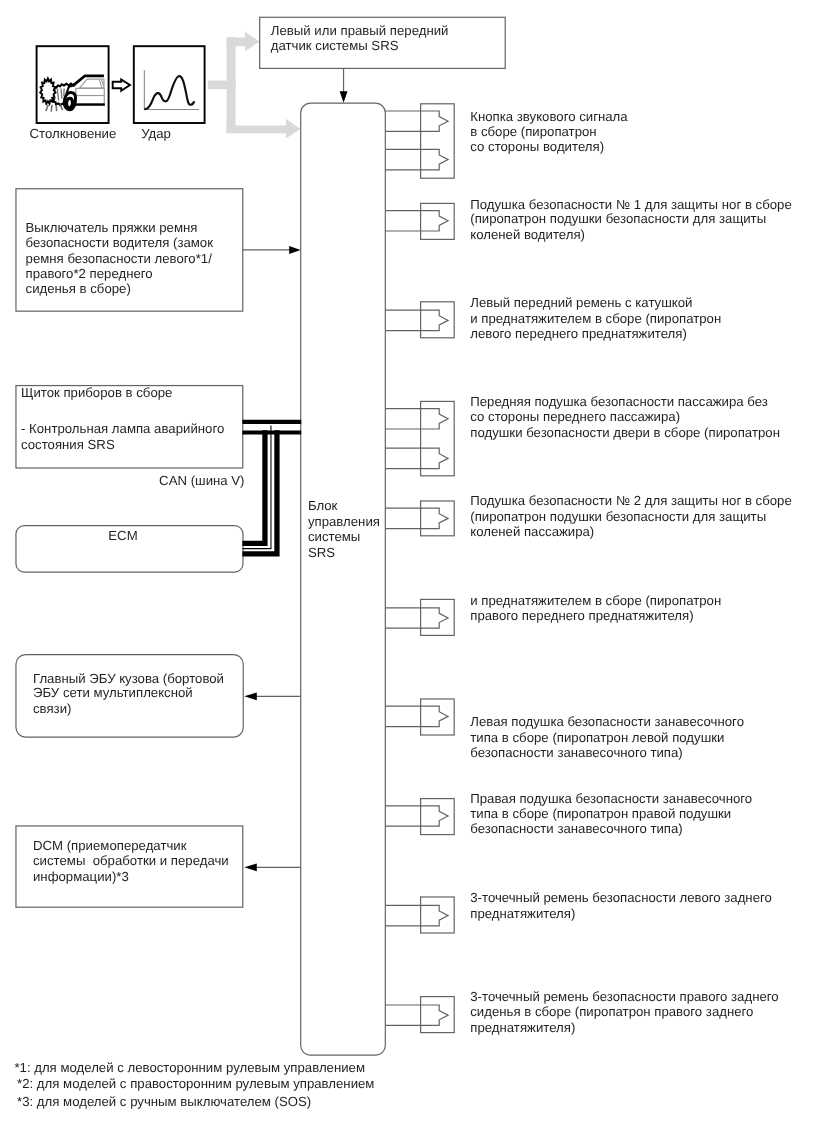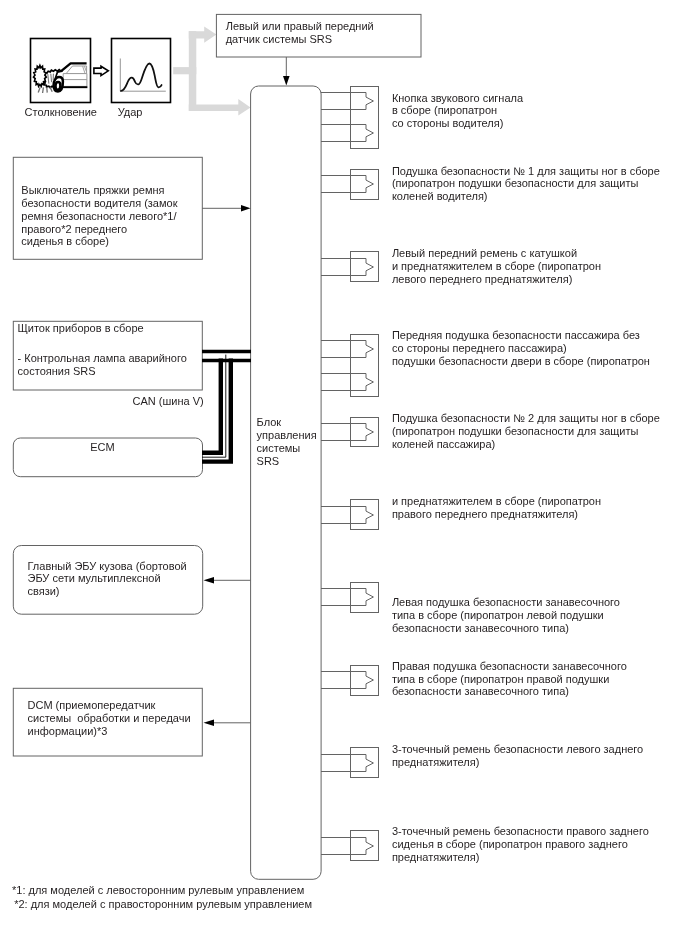--- a/index.html
+++ b/index.html
@@ -143,13 +143,14 @@
 <div class="t" style="left:391.9px;top:246.9px;line-height:12.95px;font-size:11.0px;"><span>Левый передний ремень с катушкой</span><span>и преднатяжителем в сборе (пиропатрон</span><span>левого переднего преднатяжителя)</span></div>
 <div class="t" style="left:391.9px;top:329.3px;line-height:12.95px;font-size:11.0px;"><span>Передняя подушка безопасности пассажира без</span><span>со стороны переднего пассажира)</span><span>подушки безопасности двери в сборе (пиропатрон</span></div>
 <div class="t" style="left:391.9px;top:412.3px;line-height:12.95px;font-size:11.0px;"><span>Подушка безопасности № 2 для защиты ног в сборе</span><span>(пиропатрон подушки безопасности для защиты</span><span>коленей пассажира)</span></div>
 <div class="t" style="left:391.9px;top:494.7px;line-height:12.95px;font-size:11.0px;"><span>и преднатяжителем в сборе (пиропатрон</span><span>правого переднего преднатяжителя)</span></div>
 <div class="t" style="left:391.9px;top:577.2px;line-height:12.95px;font-size:11.0px;margin-top:19px;"><span>Левая подушка безопасности занавесочного</span><span>типа в сборе (пиропатрон левой подушки</span><span>безопасности занавесочного типа)</span></div>
 <div class="t" style="left:391.9px;top:659.7px;line-height:12.95px;font-size:11.0px;"><span>Правая подушка безопасности занавесочного</span><span>типа в сборе (пиропатрон правой подушки</span><span>безопасности занавесочного типа)</span></div>
 <div class="t" style="left:391.9px;top:742.7px;line-height:12.95px;font-size:11.0px;"><span>3-точечный ремень безопасности левого заднего</span><span>преднатяжителя)</span></div>
 <div class="t" style="left:391.9px;top:825.2px;line-height:12.95px;font-size:11.0px;"><span>3-точечный ремень безопасности правого заднего</span><span>сиденья в сборе (пиропатрон правого заднего</span><span>преднатяжителя)</span></div>
 <div class="t" style="left:12.0px;top:884.0px;font-size:11.0px;">*1: для моделей с левосторонним рулевым управлением</div>
 <div class="t" style="left:14.2px;top:898.3px;font-size:11.0px;">*2: для моделей с правосторонним рулевым управлением</div>
+<div class="t" style="left:14.2px;top:912.7px;font-size:11.0px;">*3: для моделей с ручным выключателем (SOS)</div>
 </div>
 
 </body></html>

